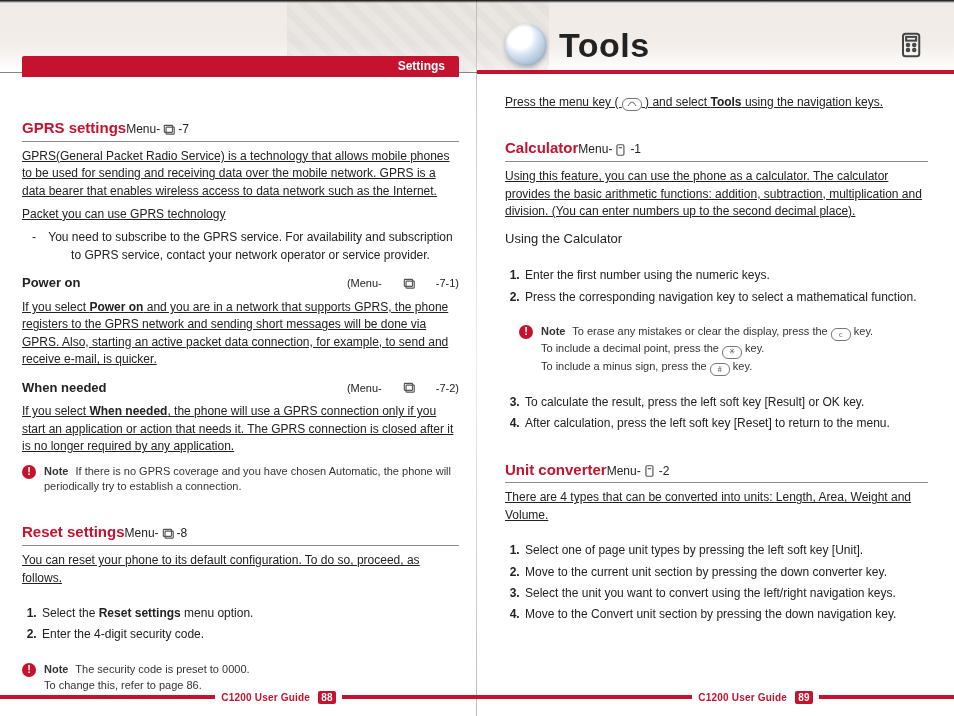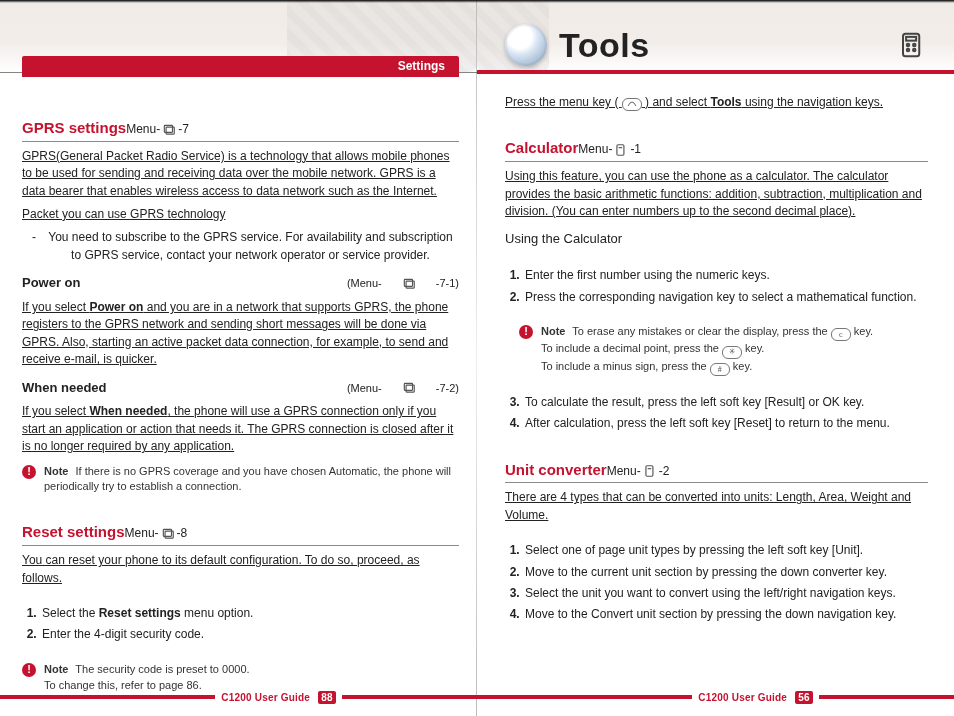--- a/index.html
+++ b/index.html
@@ -391,18 +391,18 @@
         <li>Select the unit you want to convert using the left/right navigation keys.</li>
         <li>Move to the Convert unit section by pressing the down navigation key.</li>
       </ol>
 
     </div>
 
     <div class="footer">
       <div class="footer-bar"></div>
       <span class="footer-label">
         <span>C1200 User Guide</span>
-        <span class="num">56</span>
+        <span class="num">89</span>
       </span>
     </div>
   </div>
 
 </div>
 
 </body></html>

